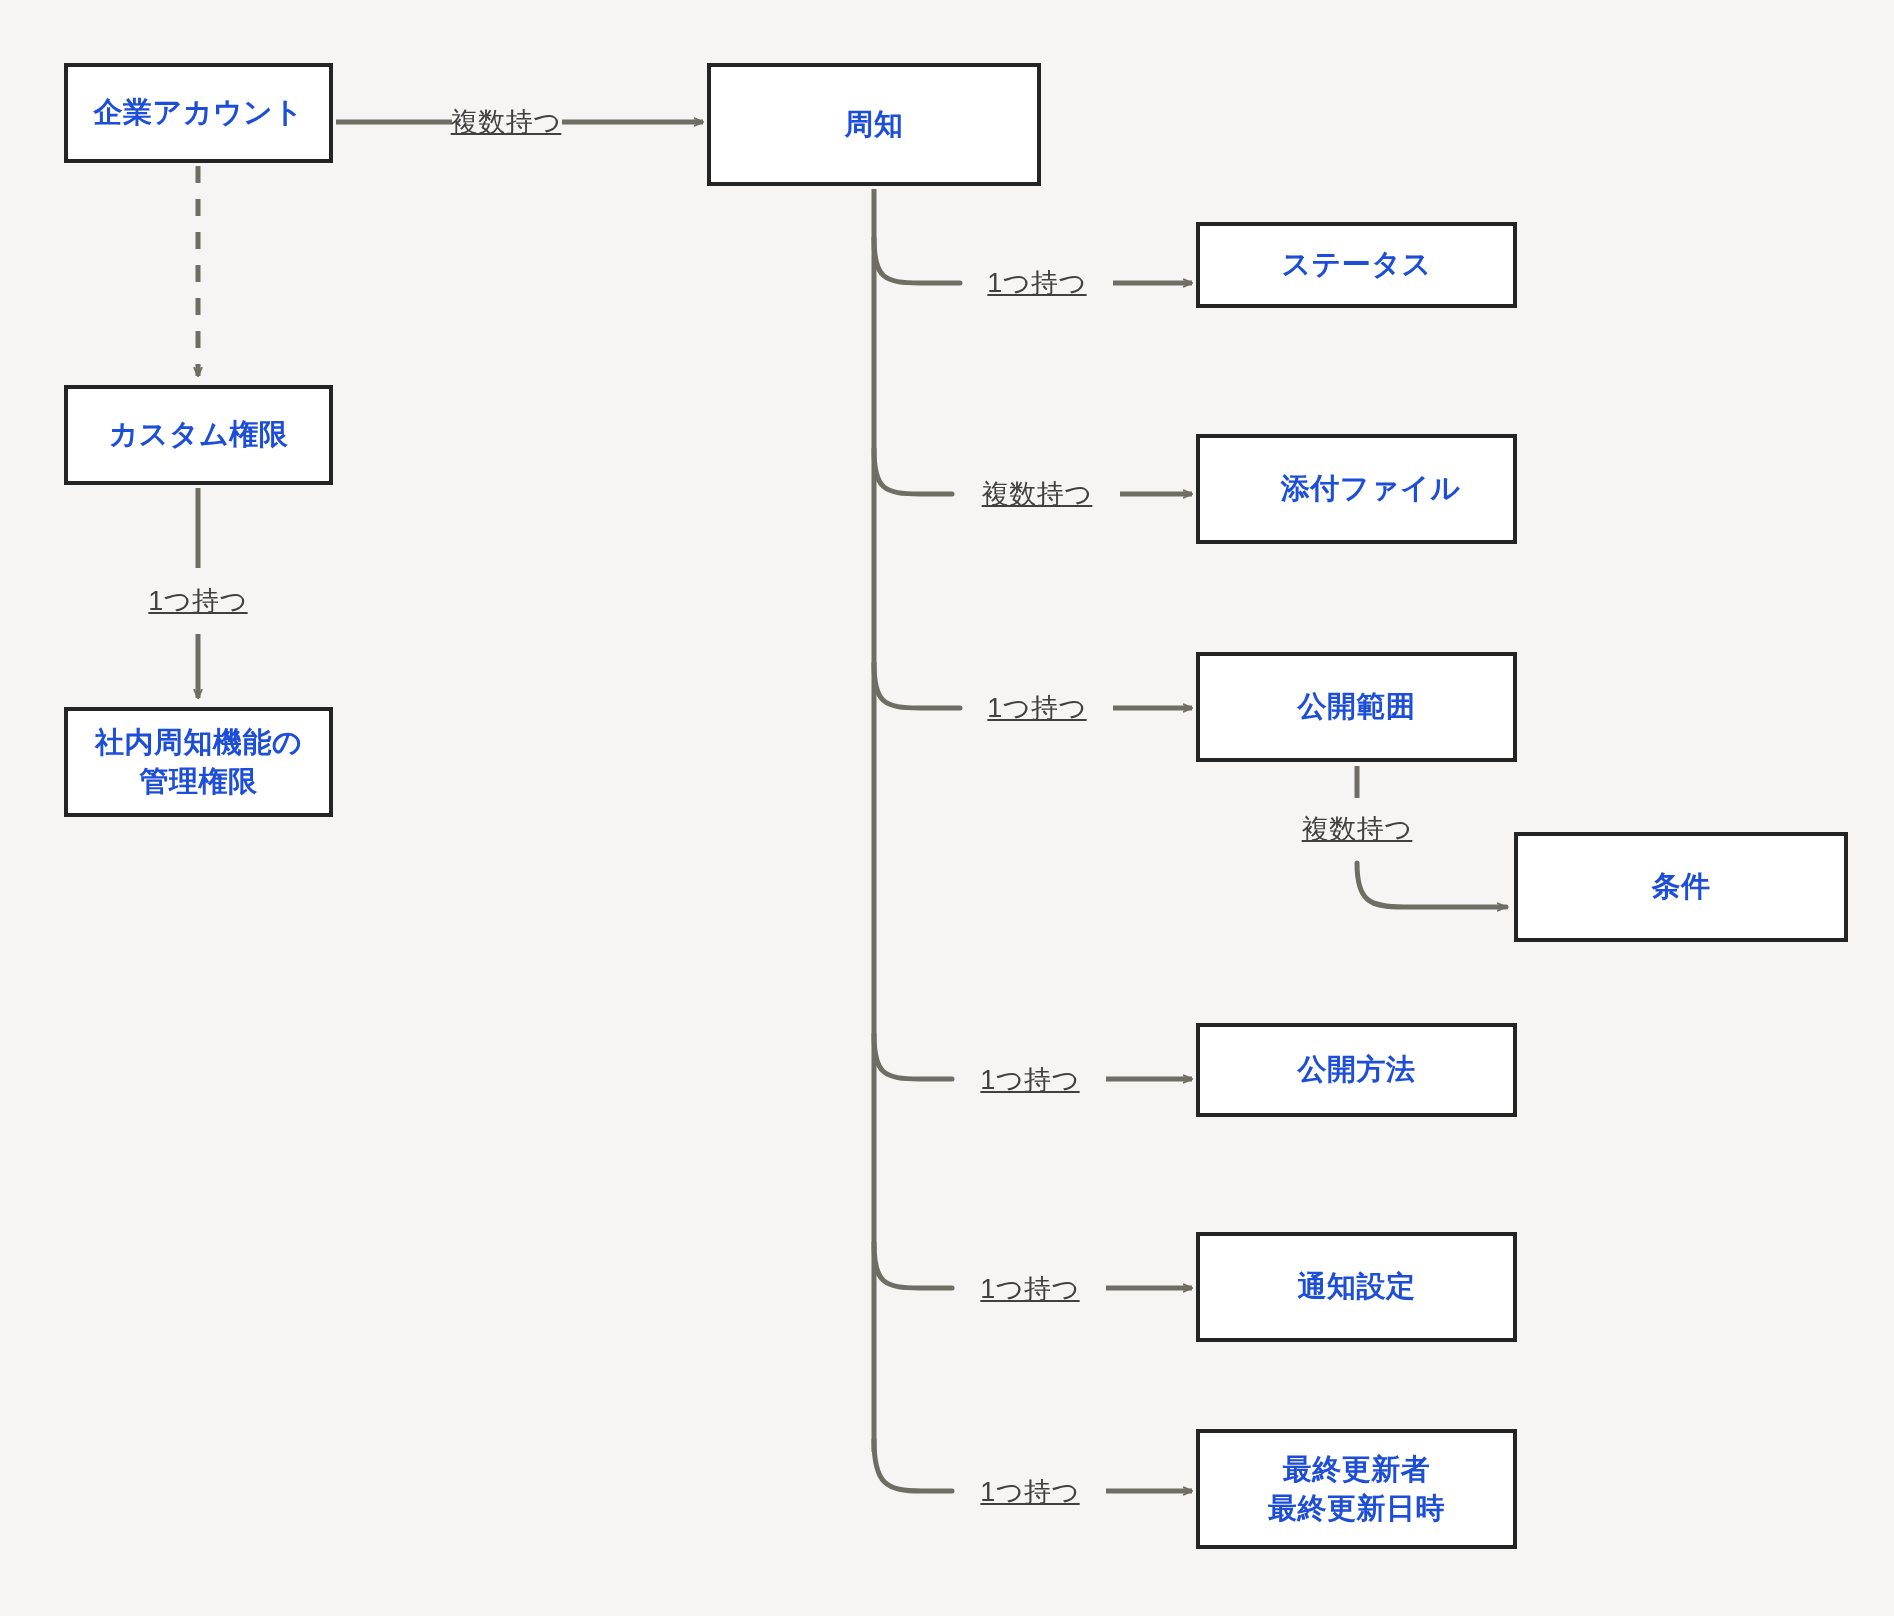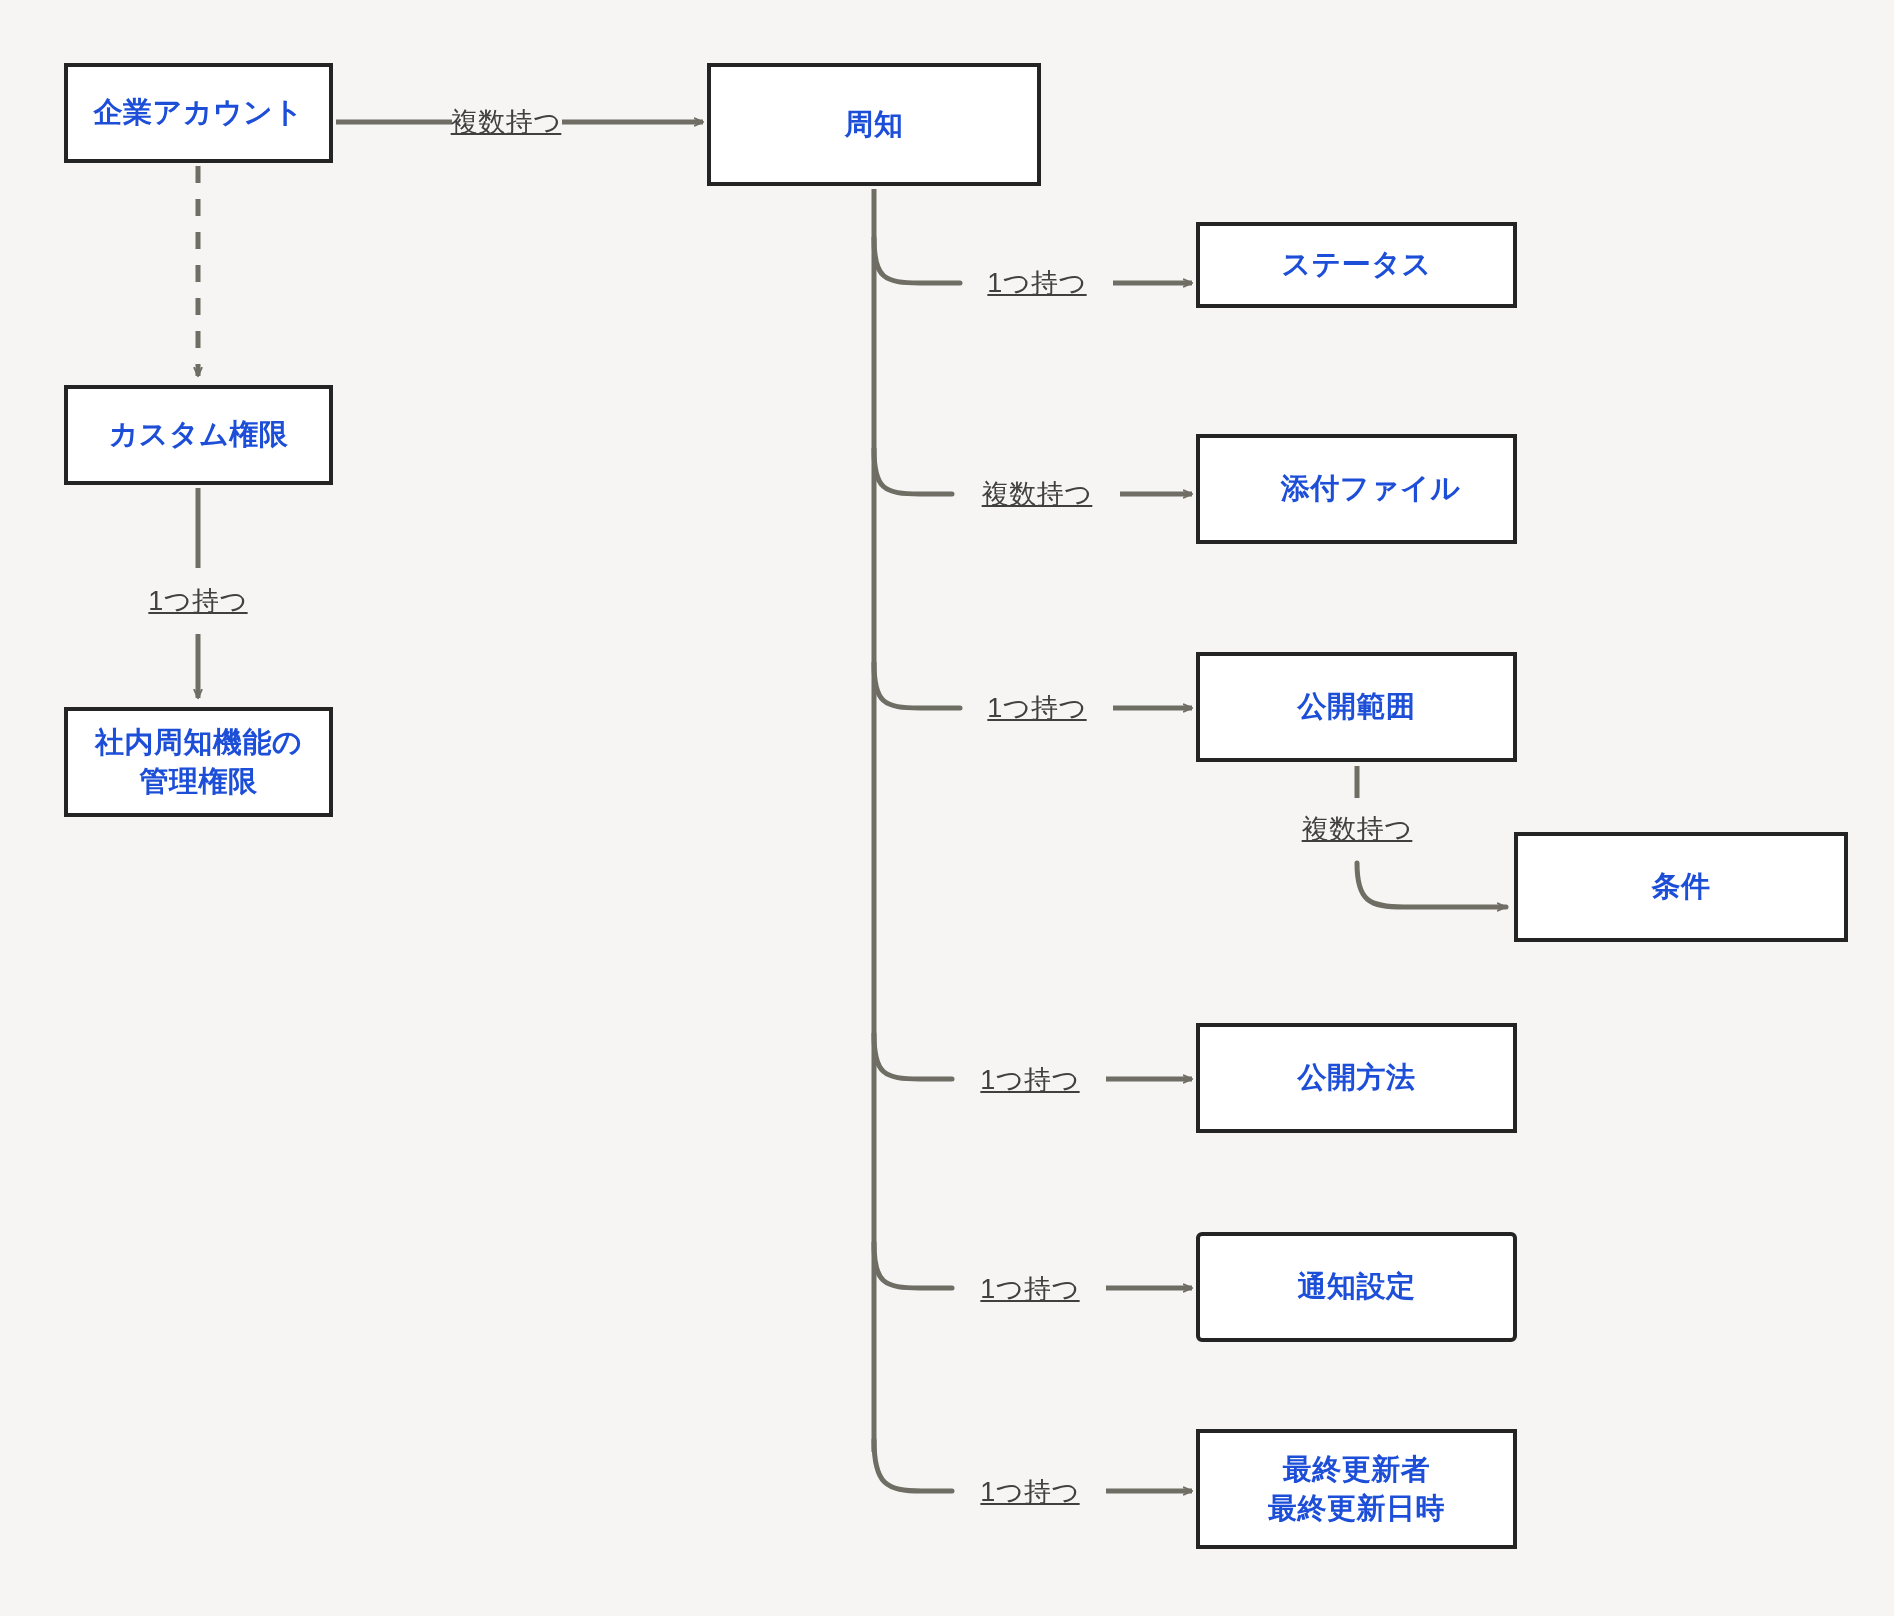--- a/index.html
+++ b/index.html
@@ -129,25 +129,25 @@
   </div>
 
   <div class="node" style="left:1196px; top:652px; width:321px; height:110px;">
     <span class="node-label">公開範囲</span>
   </div>
 
   <div class="node" style="left:1514px; top:832px; width:334px; height:110px;">
     <span class="node-label">条件</span>
   </div>
 
-  <div class="node" style="left:1196px; top:1023px; width:321px; height:110px;justify-content:center;">
+  <div class="node" style="left:1196px; top:1023px; width:321px; height:94px;justify-content:center;">
     <span class="node-label">公開方法</span>
   </div>
 
-  <div class="node" style="left:1196px; top:1232px; width:321px; height:110px;border-radius:6px;">
+  <div class="node" style="left:1196px; top:1232px; width:321px; height:110px;">
     <span class="node-label">通知設定</span>
   </div>
 
   <div class="node" style="left:1196px; top:1429px; width:321px; height:120px;">
     <span class="node-label">最終更新者
 最終更新日時</span>
   </div>
 
   <div class="edge-label" style="left:506px; top:122px;">複数持つ</div>
 

